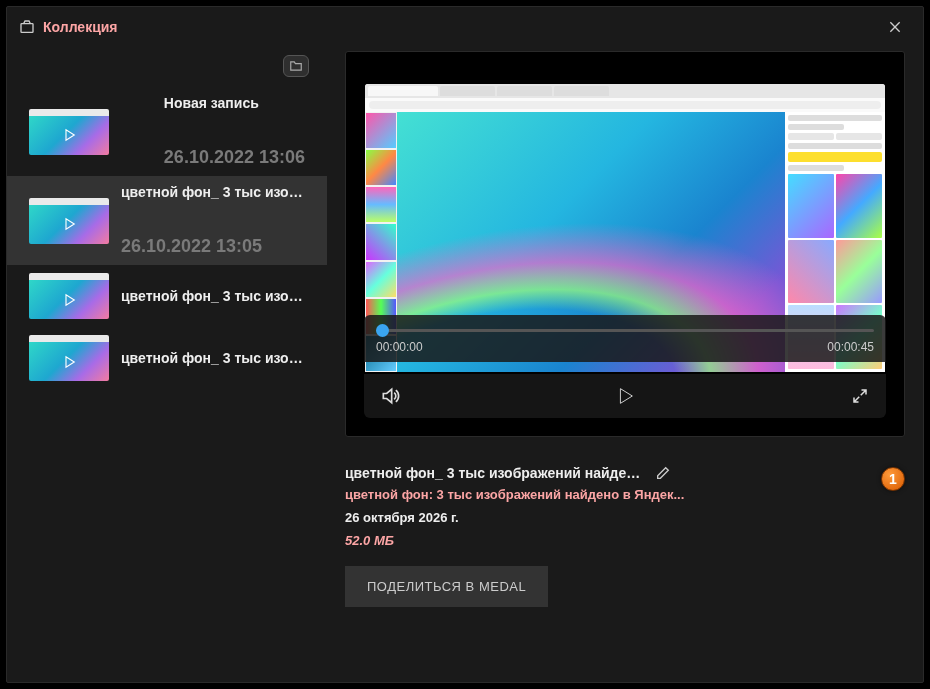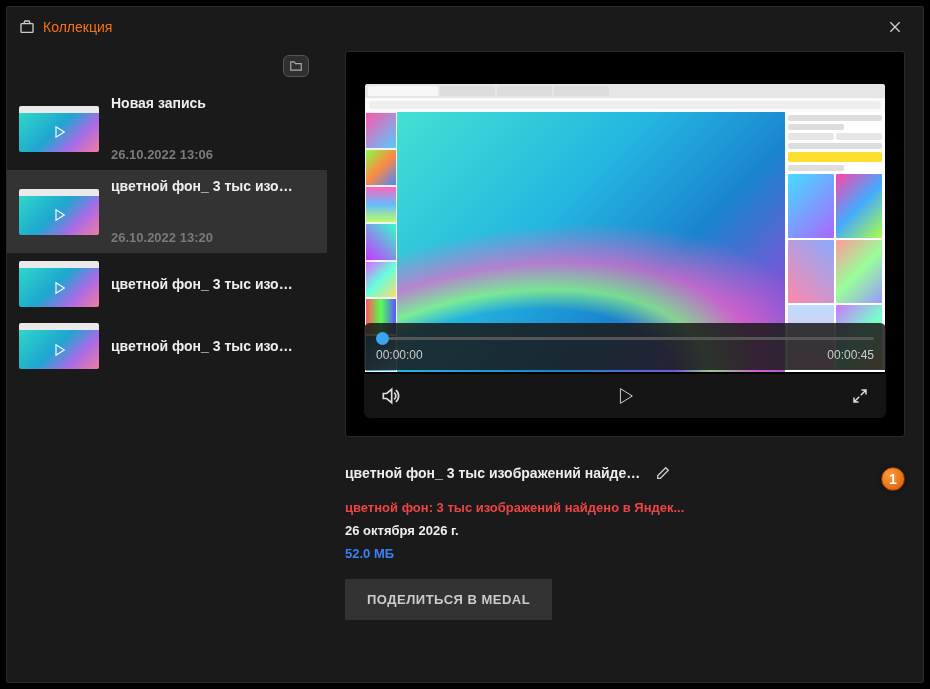--- a/index.html
+++ b/index.html
@@ -26,21 +26,21 @@
     height: 40px;
     display: flex;
     align-items: center;
     padding: 0 12px;
   }
   .titlebar .t-icon {
     width: 16px; height: 16px;
     margin-right: 8px;
     stroke: #ccc;
   }
-  .titlebar .title { font-size: 14px; font-weight: 400; color: #f97316; }
+  .titlebar .title { font-size: 14px; font-weight: 700; color: #fca5a5; }
   .titlebar .close {
     margin-left: auto;
     width: 32px; height: 32px;
     display: flex; align-items: center; justify-content: center;
     cursor: pointer;
   }
   .titlebar .close svg { stroke: #ccc; }
   .content {
     flex: 1;
     display: flex;
@@ -61,41 +61,42 @@
     border-radius: 6px;
     border: 1px solid #555;
     background: #2f2f2f;
     display: flex; align-items: center; justify-content: center;
     cursor: pointer;
   }
   .folder-btn svg { stroke: #aaa; fill: none; }
   .list-item {
     display: flex;
     align-items: center;
-    padding: 8px 12px;
+    padding: 8px 22px;
     gap: 12px;
     cursor: pointer;
+    justify-content: space-between;
   }
   .list-item.selected { background: #333; }
   .thumb {
     width: 80px; height: 46px;
     border-radius: 2px;
     background: linear-gradient(135deg,#2fd7c8 0%,#1ea7d0 45%,#a86be7 72%,#f37ba0 100%);
     border-top: 7px solid #eaeaea;
     display: flex; align-items: center; justify-content: center;
     flex-shrink: 0;
   }
   .thumb svg { stroke: #fff; fill: none; stroke-width: 1.5; }
   .item-text { overflow: hidden; }
   .item-title {
     font-size: 14px; font-weight: 600; color: #eee;
     white-space: nowrap; overflow: hidden; text-overflow: ellipsis;
     max-width: 190px;
   }
-  .item-date { font-size: 13px; color: #7a7a7a; font-weight: 600; margin-top: 36px; }
+  .item-date { font-size: 18px; color: #7a7a7a; font-weight: 600; margin-top: 36px; }
   
   .main {
     flex: 1;
     padding: 4px 18px 0 18px;
     display: flex;
     flex-direction: column;
   }
   .player {
     width: 100%;
     height: 386px;
@@ -162,21 +163,21 @@
   .ri:nth-child(2){background:linear-gradient(135deg,#f4a,#4af,#af4);}
   .ri:nth-child(3){background:linear-gradient(45deg,#f8a,#8af);}
   .ri:nth-child(4){background:linear-gradient(135deg,#f99,#9f9,#99f);}
   .ri:nth-child(5){background:linear-gradient(180deg,#bdf,#fbd);}
   .ri:nth-child(6){background:linear-gradient(135deg,#c7f,#7fc,#fc7);}
   
   .controls {
     position: absolute;
     left: 18px; right: 18px; bottom: 18px;
     display: flex; flex-direction: column;
-    gap: 4px;
+    gap: 12px;
   }
   .seekbar-wrap {
     background: rgba(25,25,25,0.85);
     border-radius: 6px 6px 0 0;
     padding: 14px 12px 8px 12px;
   }
   .seek {
     height: 3px; background: #555; border-radius: 2px;
     position: relative;
   }
@@ -204,30 +205,30 @@
     align-items: flex-start;
     gap: 30px;
   }
   .details-left { flex: 1; }
   .name-row { display: flex; align-items: center; gap: 10px; }
   .name-row .name {
     font-size: 14px; font-weight: 700; color: #eee;
     white-space: nowrap; overflow: hidden; text-overflow: ellipsis;
     max-width: 300px;
   }
-  .desc { font-size: 13px; font-weight: 600; color: #ef4444; margin-top: 19px;
+  .desc { font-size: 13px; font-weight: 600; color: #fca5a5; margin-top: 6px;
     white-space: nowrap; overflow: hidden; text-overflow: ellipsis; max-width: 360px;}
   .date-full { font-size: 13px; font-weight: 700; color: #eee; margin-top: 8px; }
-  .size { font-size: 13px; font-weight: 700; color: #3b82f6; margin-top: 8px; }
+  .size { font-size: 13px; font-weight: 700; color: #fca5a5; margin-top: 8px; font-style: italic; }
   .share {
     margin-top: 18px;
     background: #333;
     border: none;
     color: #ccc;
-    font-size: 13px; font-weight: 700;
+    font-size: 13px; font-weight: 400;
     padding: 13px 22px;
     cursor: pointer;
     letter-spacing: 0.5px;
   }
   .details-right {
     display: flex; flex-direction: column;
     gap: 10px;
     padding-top: 2px;
   }
   .link-row {
@@ -304,21 +305,21 @@
       </div>
 
       <div class="list-item selected">
         <div class="thumb">
           <svg width="18" height="18" viewBox="0 0 24 24">
               <path d="M8 5v14l11-7z"></path>
             </svg>
         </div>
         <div class="item-text">
           <div class="item-title">цветной фон_ 3 тыс изобр...</div>
-          <div class="item-date">26.10.2022 13:20</div>
+          <div class="item-date">26.10.2022 13:05</div>
         </div>
       </div>
 
       <div class="list-item">
         <div class="thumb">
           <svg width="18" height="18" viewBox="0 0 24 24">
               <path d="M8 5v14l11-7z"></path>
             </svg>
         </div>
         <div class="item-text">

